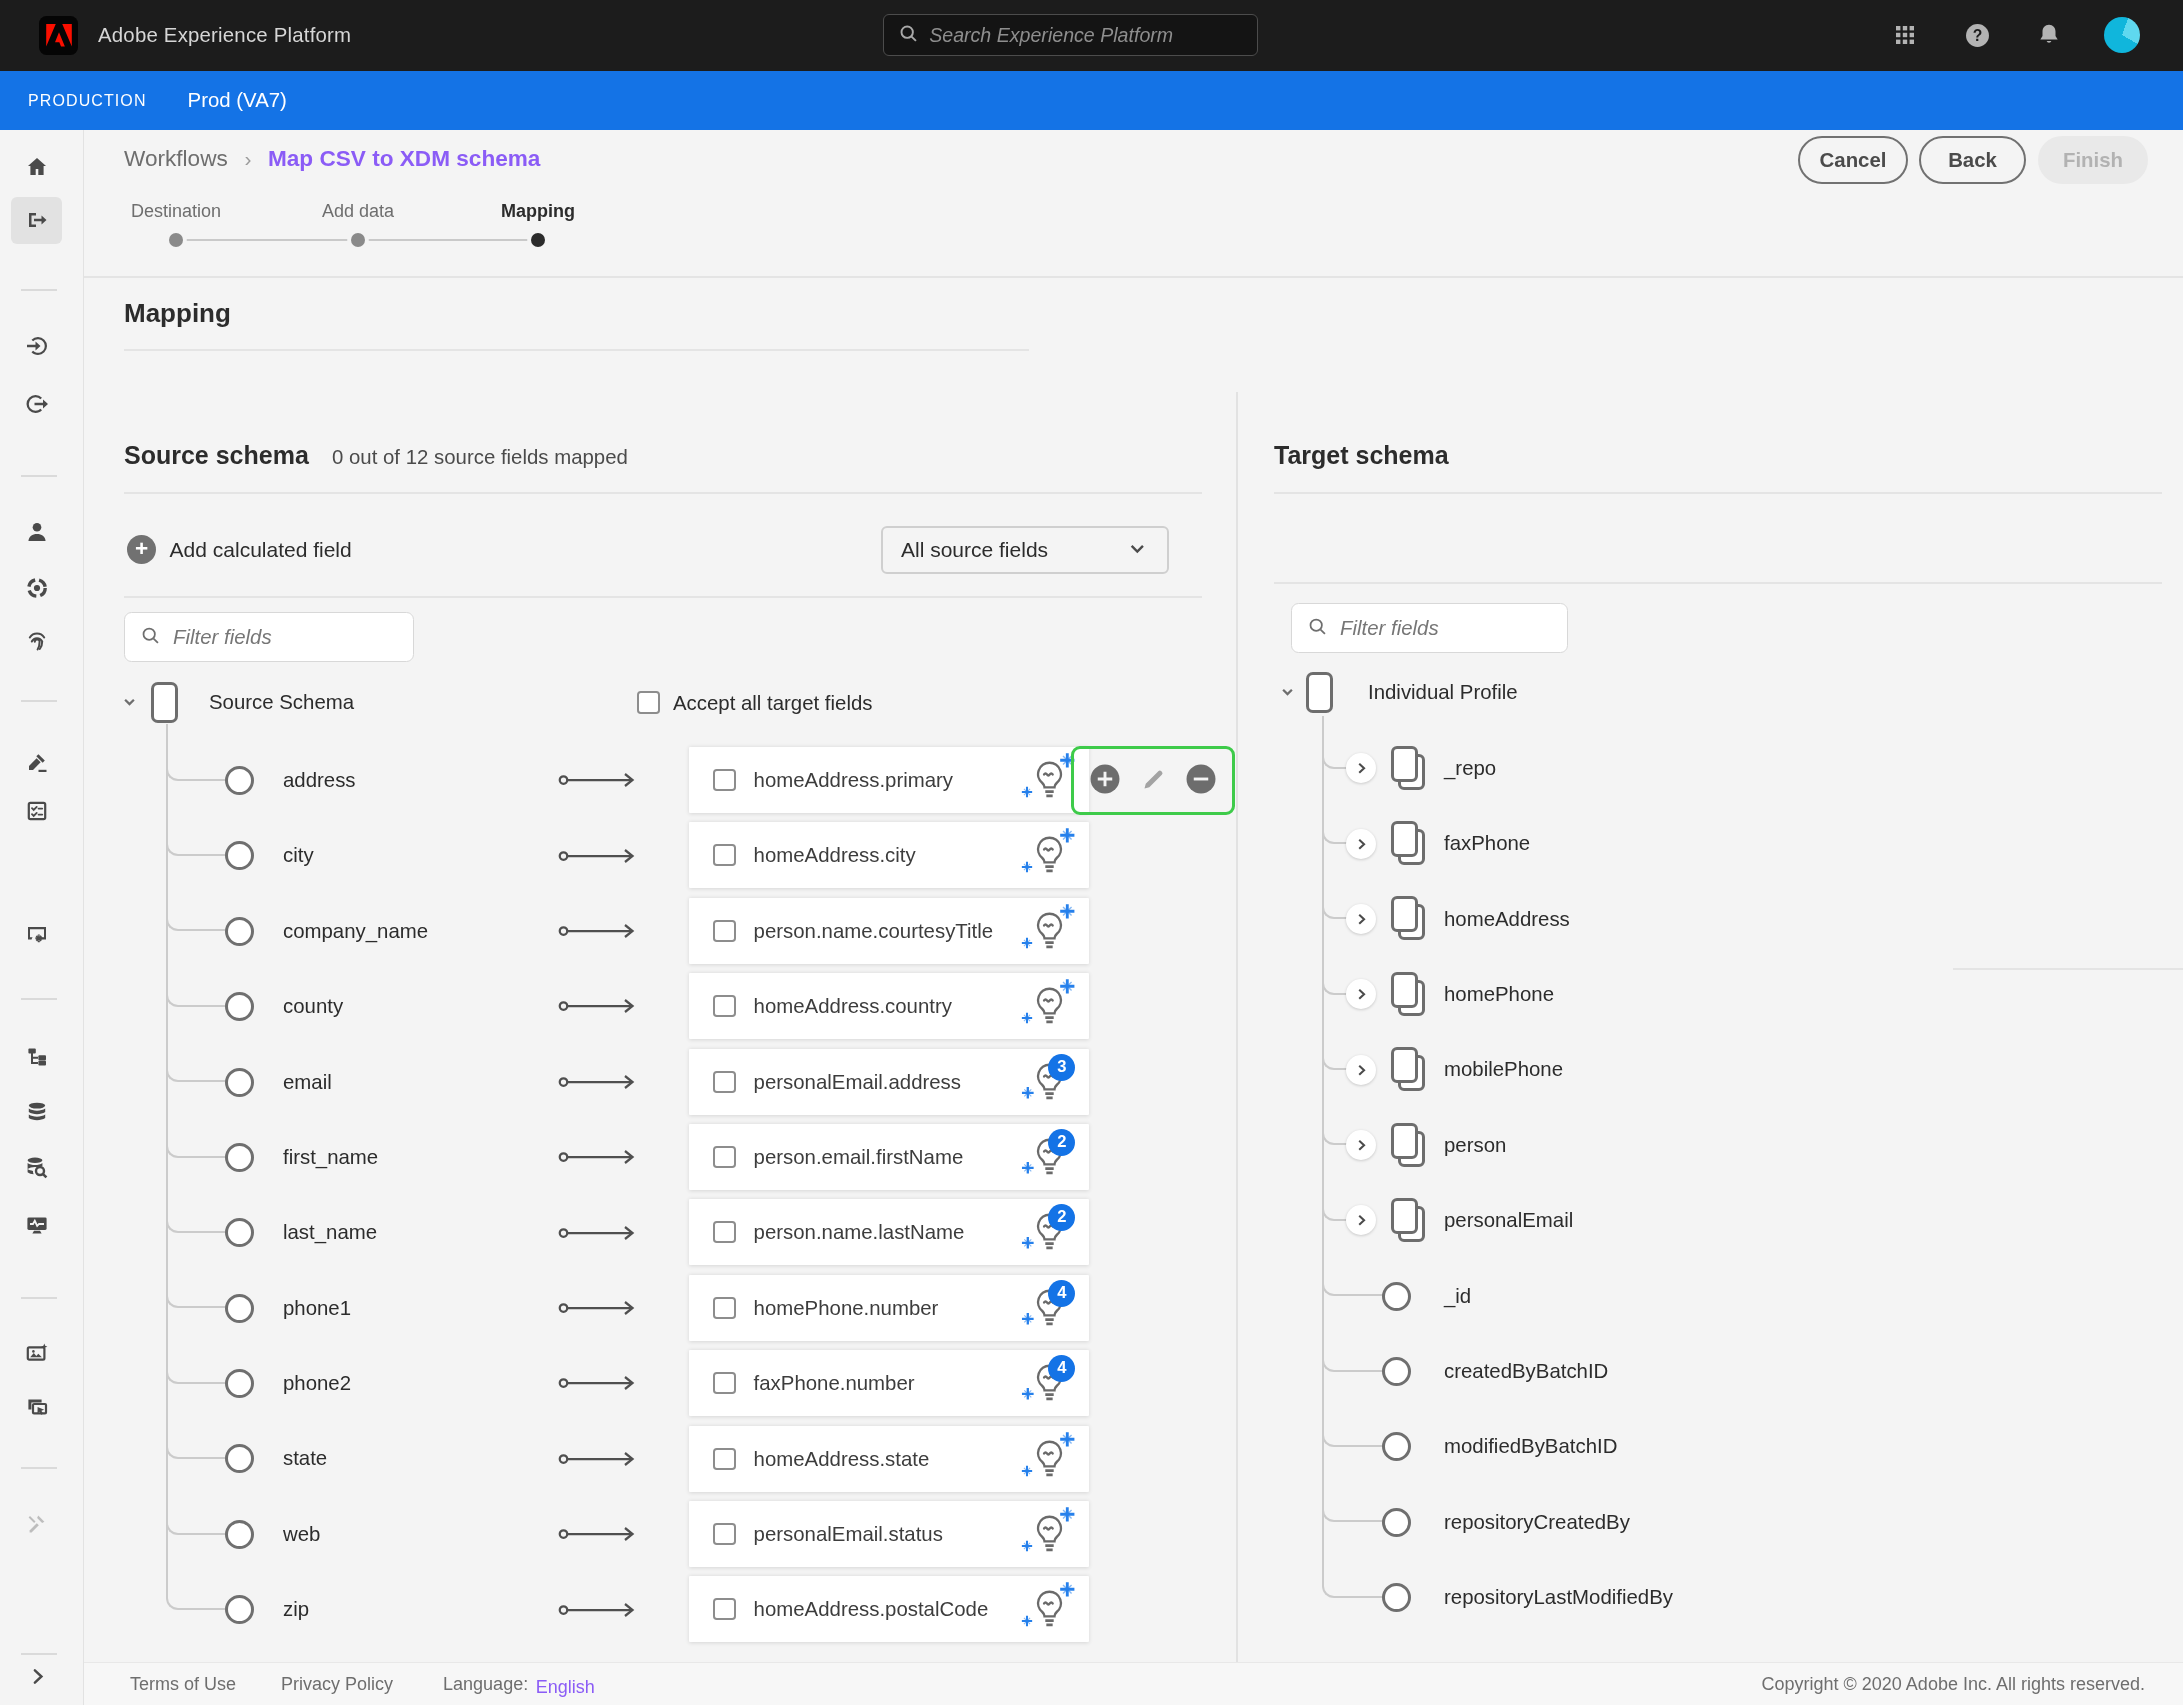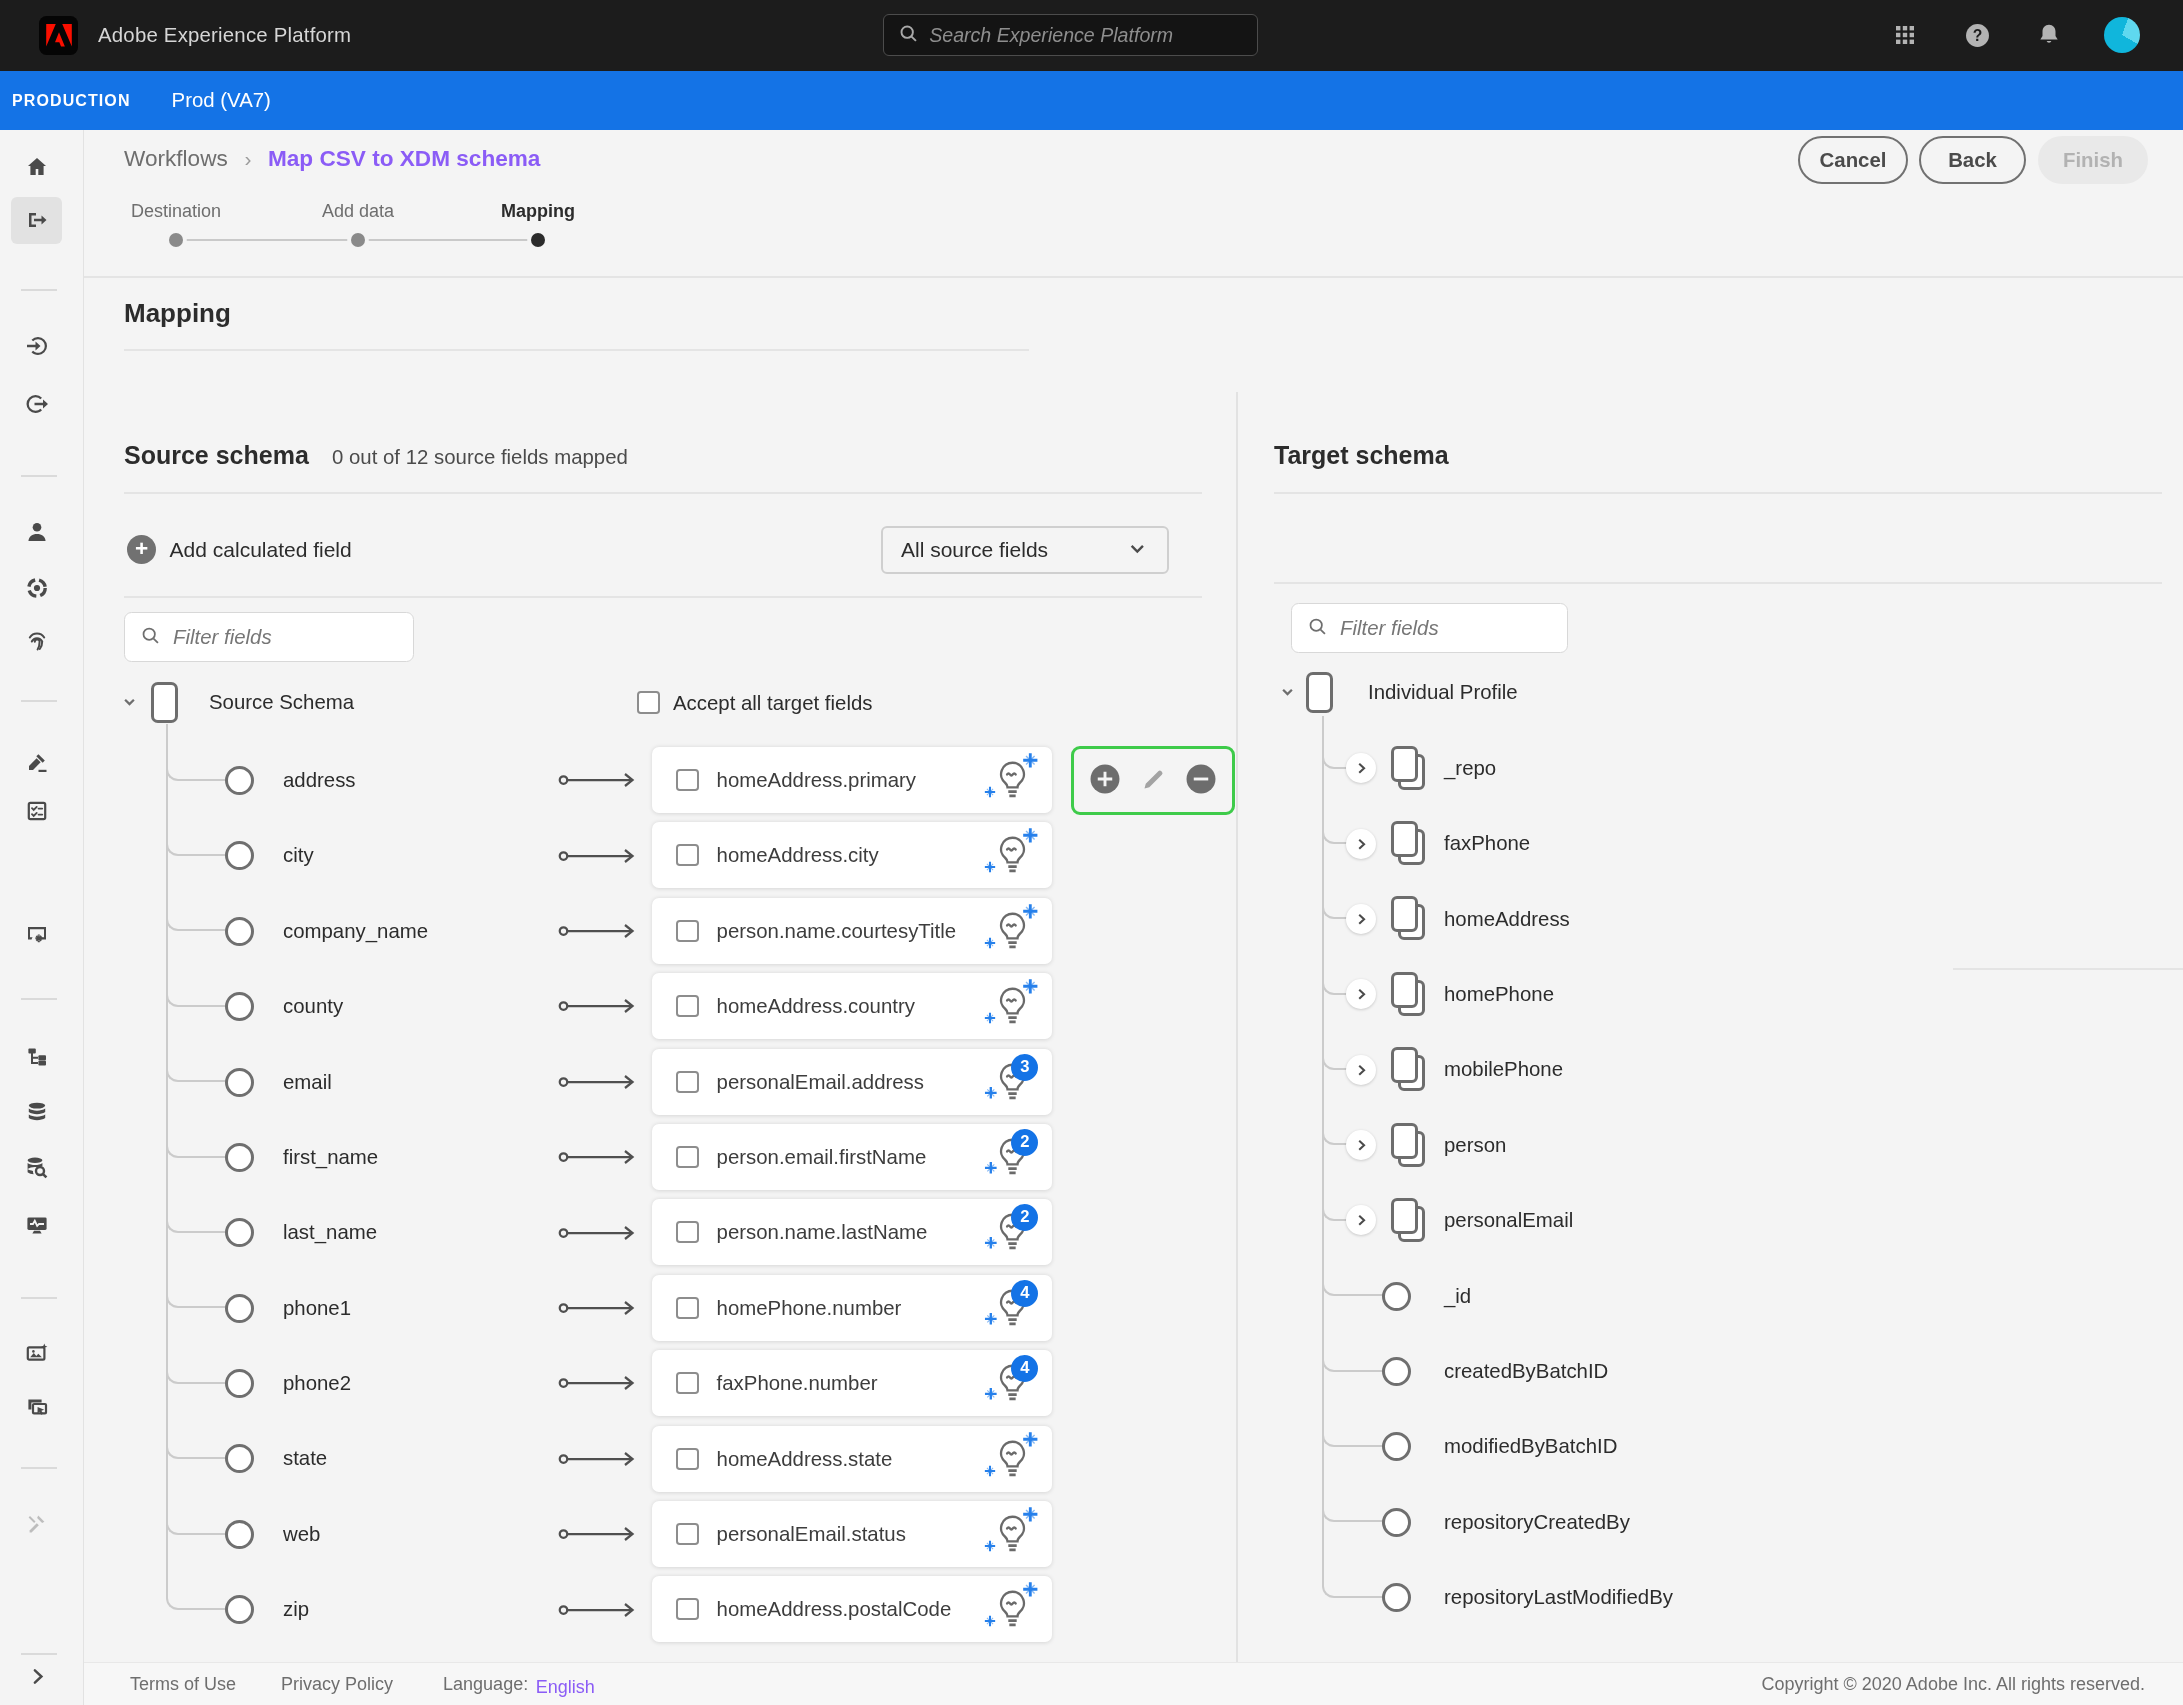--- a/index.html
+++ b/index.html
@@ -13,21 +13,21 @@
   .logo-tile { left:39px; top:16px; width:39px; height:39px; background:#050505; border-radius:7.5px; display:flex; align-items:center; justify-content:center; }
   .app-title { left:98px; top:0; height:71px; display:flex; align-items:center; color:#d6d6d6; font-size:20.4px; letter-spacing:0.2px; }
   .searchbox { left:883px; top:14.3px; width:375px; height:42px; background:#141414; border:1.5px solid #4c4c4c; border-radius:6px; display:flex; align-items:center; padding:0 13.6px; }
   .searchbox input { flex:1; background:transparent; border:none; outline:none; color:#ddd; font-size:19.6px; font-style:italic; margin-left:10.6px; }
   .searchbox input::placeholder { color:#8e8e8e; }
   .top-ico { top:17.3px; width:36px; height:36px; display:flex; align-items:center; justify-content:center; cursor:pointer; }
   .avatar { left:2104px; top:17.3px; width:36px; height:36px; border-radius:50%; background:conic-gradient(from 20deg,#5fd8ef 0deg 100deg,#10b6dc 100deg 360deg); cursor:pointer; }
 
   
   .envbar { left:0; top:71px; width:2183px; height:59px; background:#1473E6; display:flex; align-items:center; }
-  .env-label { margin-left:12px; color:#fff; font-size:16px; font-weight:bold; letter-spacing:1.1px; }
+  .env-label { margin-left:28px; color:#fff; font-size:16px; font-weight:normal; letter-spacing:1.1px; }
   .env-value { margin-left:41px; color:#fff; font-size:20.4px; }
 
   
   .sidebar { left:0; top:130px; width:84px; height:1576px; background:#f4f4f4; border-right:1.5px solid #e2e2e2; }
   .side-ico { position:absolute; left:15px; width:44px; height:44px; display:flex; align-items:center; justify-content:center; cursor:pointer; }
   .side-sel { position:absolute; left:11.3px; width:51px; height:47px; background:#e2e2e2; border-radius:6px; }
   .side-div { position:absolute; left:21px; width:36px; height:1.5px; background:#dadada; }
 
   
   .crumb-row { left:124px; top:140px; height:38px; display:flex; align-items:center; }
@@ -60,21 +60,21 @@
   .filter input { flex:1; border:none; outline:none; background:transparent; font-size:20.4px; font-style:italic; color:#444; margin-left:12px; min-width:0; }
   .filter input::placeholder { color:#767676; }
 
   .cb { width:22.6px; height:22.6px; border:2.3px solid #8d8d8d; border-radius:3.8px; background:#fff; cursor:pointer; flex:none; }
   .schema-rect { width:27px; height:41px; border:3px solid #6d6d6d; border-radius:6.8px; background:#fff; }
   .node-circle { position:absolute; width:29px; height:29px; border:3px solid #6f6f6f; border-radius:50%; background:#fff; }
   .tree-lbl { position:absolute; font-size:20.4px; color:#2c2c2c; white-space:nowrap; }
   .elbow { position:absolute; border-left:2.3px solid #cbcbcb; border-bottom:2.3px solid #cbcbcb; border-bottom-left-radius:12px; }
   .vline { position:absolute; width:2.3px; background:#cbcbcb; }
 
-  .map-box { position:absolute; width:400px; height:66px; background:#fff; border-radius:7px; box-shadow:0 0.8px 4.5px rgba(0,0,0,.12); display:flex; align-items:center; padding:0 19.6px 0 24px; cursor:pointer; }
+  .map-box { position:absolute; width:400px; height:66px; background:#fff; border-radius:1px; box-shadow:0 0.8px 4.5px rgba(0,0,0,.12); display:flex; align-items:center; padding:0 19.6px 0 24px; cursor:pointer;margin-left:37px; }
   .map-box .lbl { margin-left:18px; font-size:20.4px; color:#3d3d3d; flex:1; white-space:nowrap; }
   .bulb-wrap { position:relative; width:39px; height:48px; flex:none; }
   .badge { position:absolute; right:-6px; top:-4.5px; width:27px; height:27px; border-radius:50%; background:#1473E6; color:#fff; font-size:16.6px; font-weight:bold; display:flex; align-items:center; justify-content:center; }
   .sparkle { position:absolute; }
 
   .row-actions { position:absolute; width:164px; height:69px; border:3.8px solid #3ecb4a; border-radius:9px; display:flex; align-items:center; justify-content:space-between; padding:0 15px; }
   .act { cursor:pointer; display:flex; }
 
   .chev-circle { position:absolute; width:30px; height:30px; border-radius:50%; background:#fff; box-shadow:0 0.8px 3px rgba(0,0,0,.18); display:flex; align-items:center; justify-content:center; cursor:pointer; }
   .stack { position:absolute; width:39px; height:47px; }

